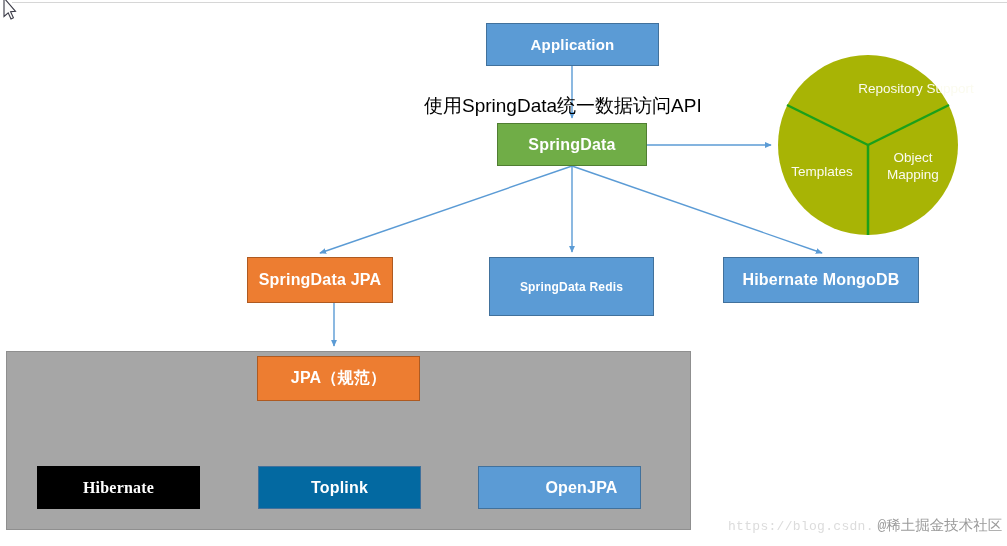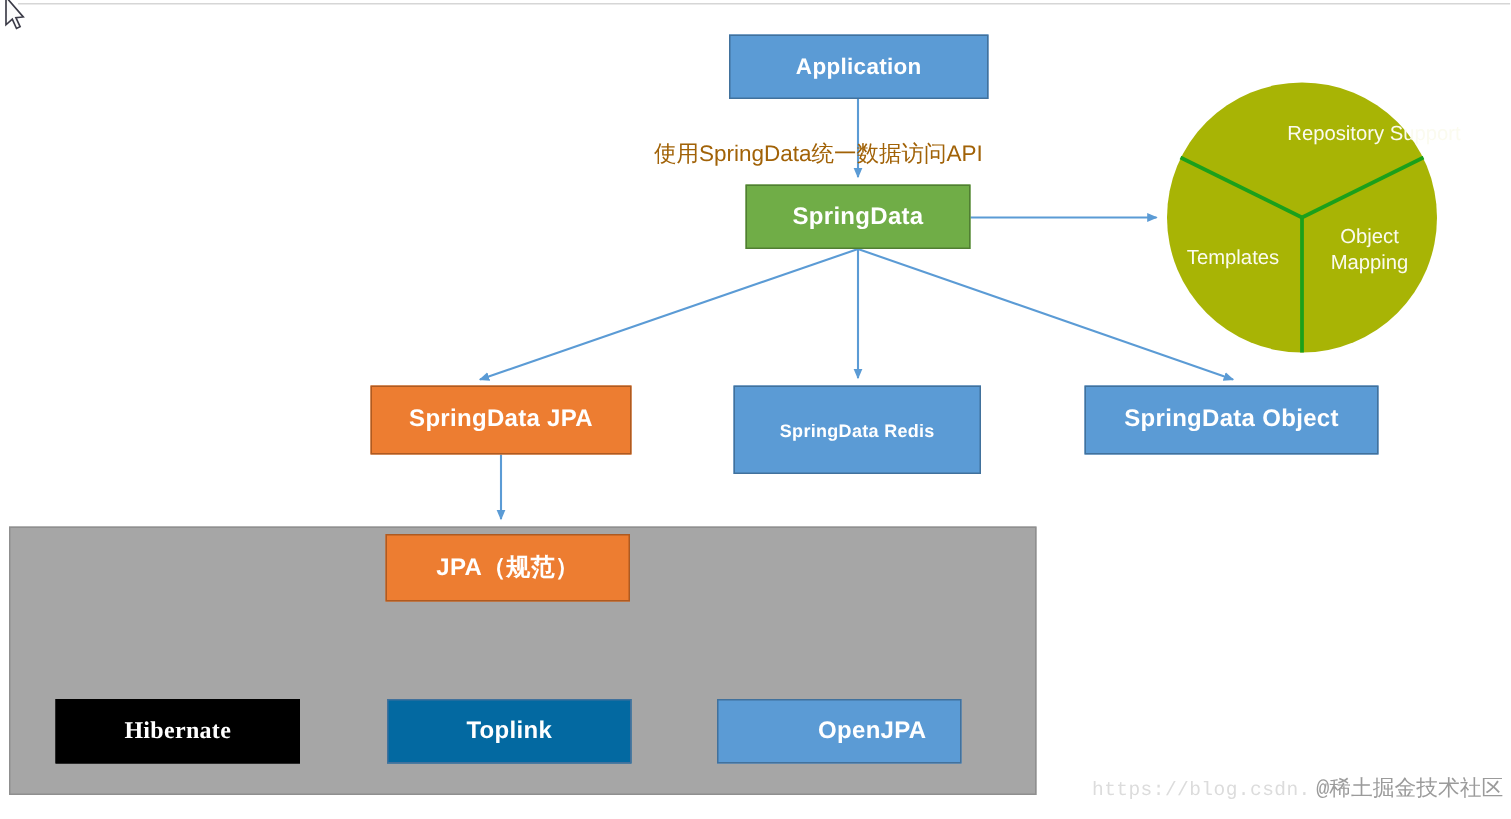--- a/index.html
+++ b/index.html
@@ -15,23 +15,22 @@
     display:flex;align-items:center;justify-content:center;
     color:#ffffff;
     font-size:15px;font-weight:600;
     border:1.5px solid transparent;
     box-sizing:border-box;
     letter-spacing:.2px;
   }
   #svg-layer{position:absolute;left:0;top:0;width:1007px;height:546px;}
   .caption{
     position:absolute;left:424px;top:93px;
-    font-size:15px;color:#a16207;
+    font-size:19px;color:#000000;
     white-space:nowrap;
-    margin-left:12px;
   }
   .group-panel{
     position:absolute;left:6px;top:351px;width:685px;height:179px;
     border:1.5px solid transparent;box-sizing:border-box;
   }
   .pie-label{
     position:absolute;text-align:center;
     color:#fbfbef;font-size:13.5px;line-height:17px;
   }
   .watermark{position:absolute;top:516px;left:728px;white-space:nowrap;font-family:Liberation Mono, monospace;}
@@ -80,30 +79,30 @@
   <div class="caption">使用SpringData统一数据访问API</div>
 
   <div class="box" style="left: 486px; top: 23px; width: 173px; height: 43px; background-color: rgb(91, 155, 213); border-color: rgb(65, 113, 156);">
     <span>Application</span>
   </div>
 
   <div class="box" style="left: 497px; top: 123px; width: 150px; height: 43px; font-size: 16px; background-color: rgb(112, 173, 71); border-color: rgb(80, 126, 50); justify-content: center;">
     <span>SpringData</span>
   </div>
 
-  <div class="box" style="left: 247px; top: 257px; width: 174px; height: 46px; font-size: 16px; background-color: rgb(237, 125, 49); border-color: rgb(174, 90, 33);">
+  <div class="box" style="left: 247px; top: 257px; width: 146px; height: 46px; font-size: 16px; background-color: rgb(237, 125, 49); border-color: rgb(174, 90, 33);">
     <span>SpringData JPA</span>
   </div>
 
   <div class="box" style="left: 489px; top: 257px; width: 165px; height: 59px; font-size: 12px; background-color: rgb(91, 155, 213); border-color: rgb(65, 113, 156);">
     <span>SpringData Redis</span>
   </div>
 
   <div class="box" style="left: 723px; top: 257px; width: 196px; height: 46px; font-size: 16px; background-color: rgb(91, 155, 213); border-color: rgb(65, 113, 156);">
-    <span>SpringData Object</span>
+    <span>Hibernate MongoDB</span>
   </div>
 
   <div class="group-panel" style="background-color: rgb(166, 166, 166); border-color: rgb(143, 143, 143);"></div>
 
   <div class="box" style="left: 257px; top: 356px; width: 163px; height: 45px; font-size: 16px; background-color: rgb(237, 125, 49); border-color: rgb(174, 90, 33);">
     <span>JPA（规范）</span>
   </div>
 
   <div class="box" style="left: 37px; top: 466px; width: 163px; height: 43px; font-size: 16px; background-color: rgb(0, 0, 0); border-color: rgb(0, 0, 0); font-family: Liberation Serif, serif;">
     <span>Hibernate</span>

